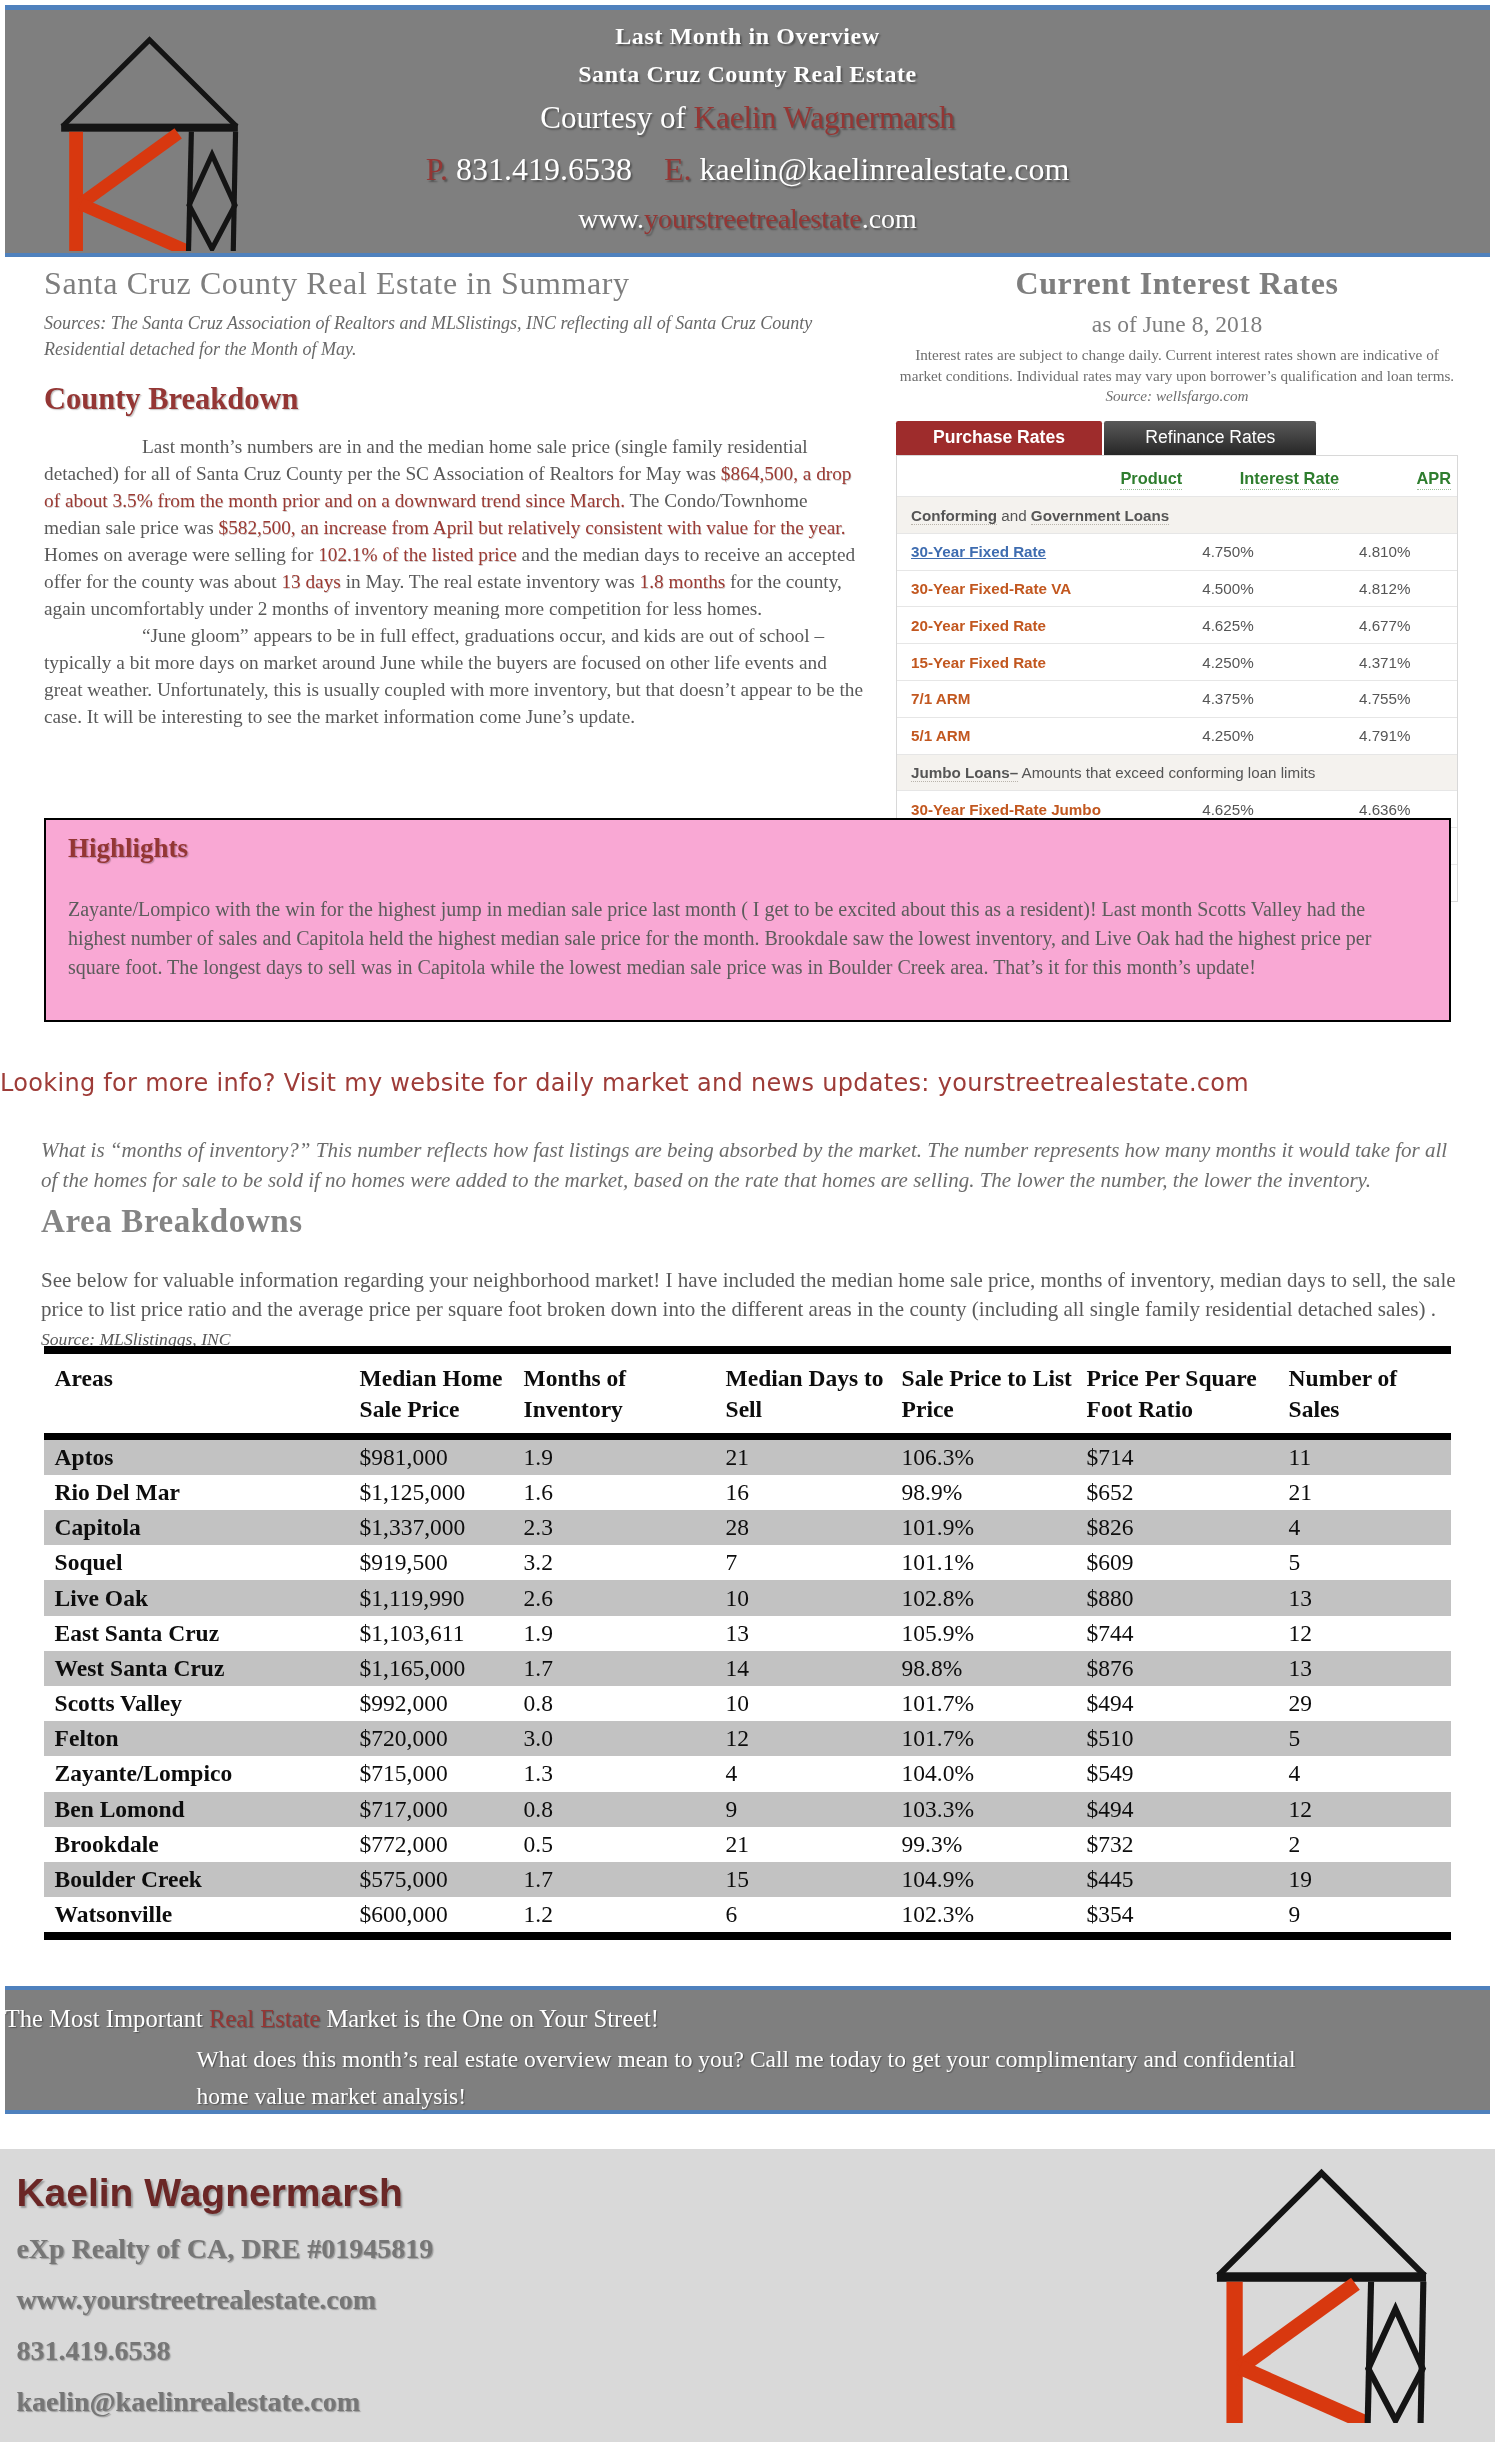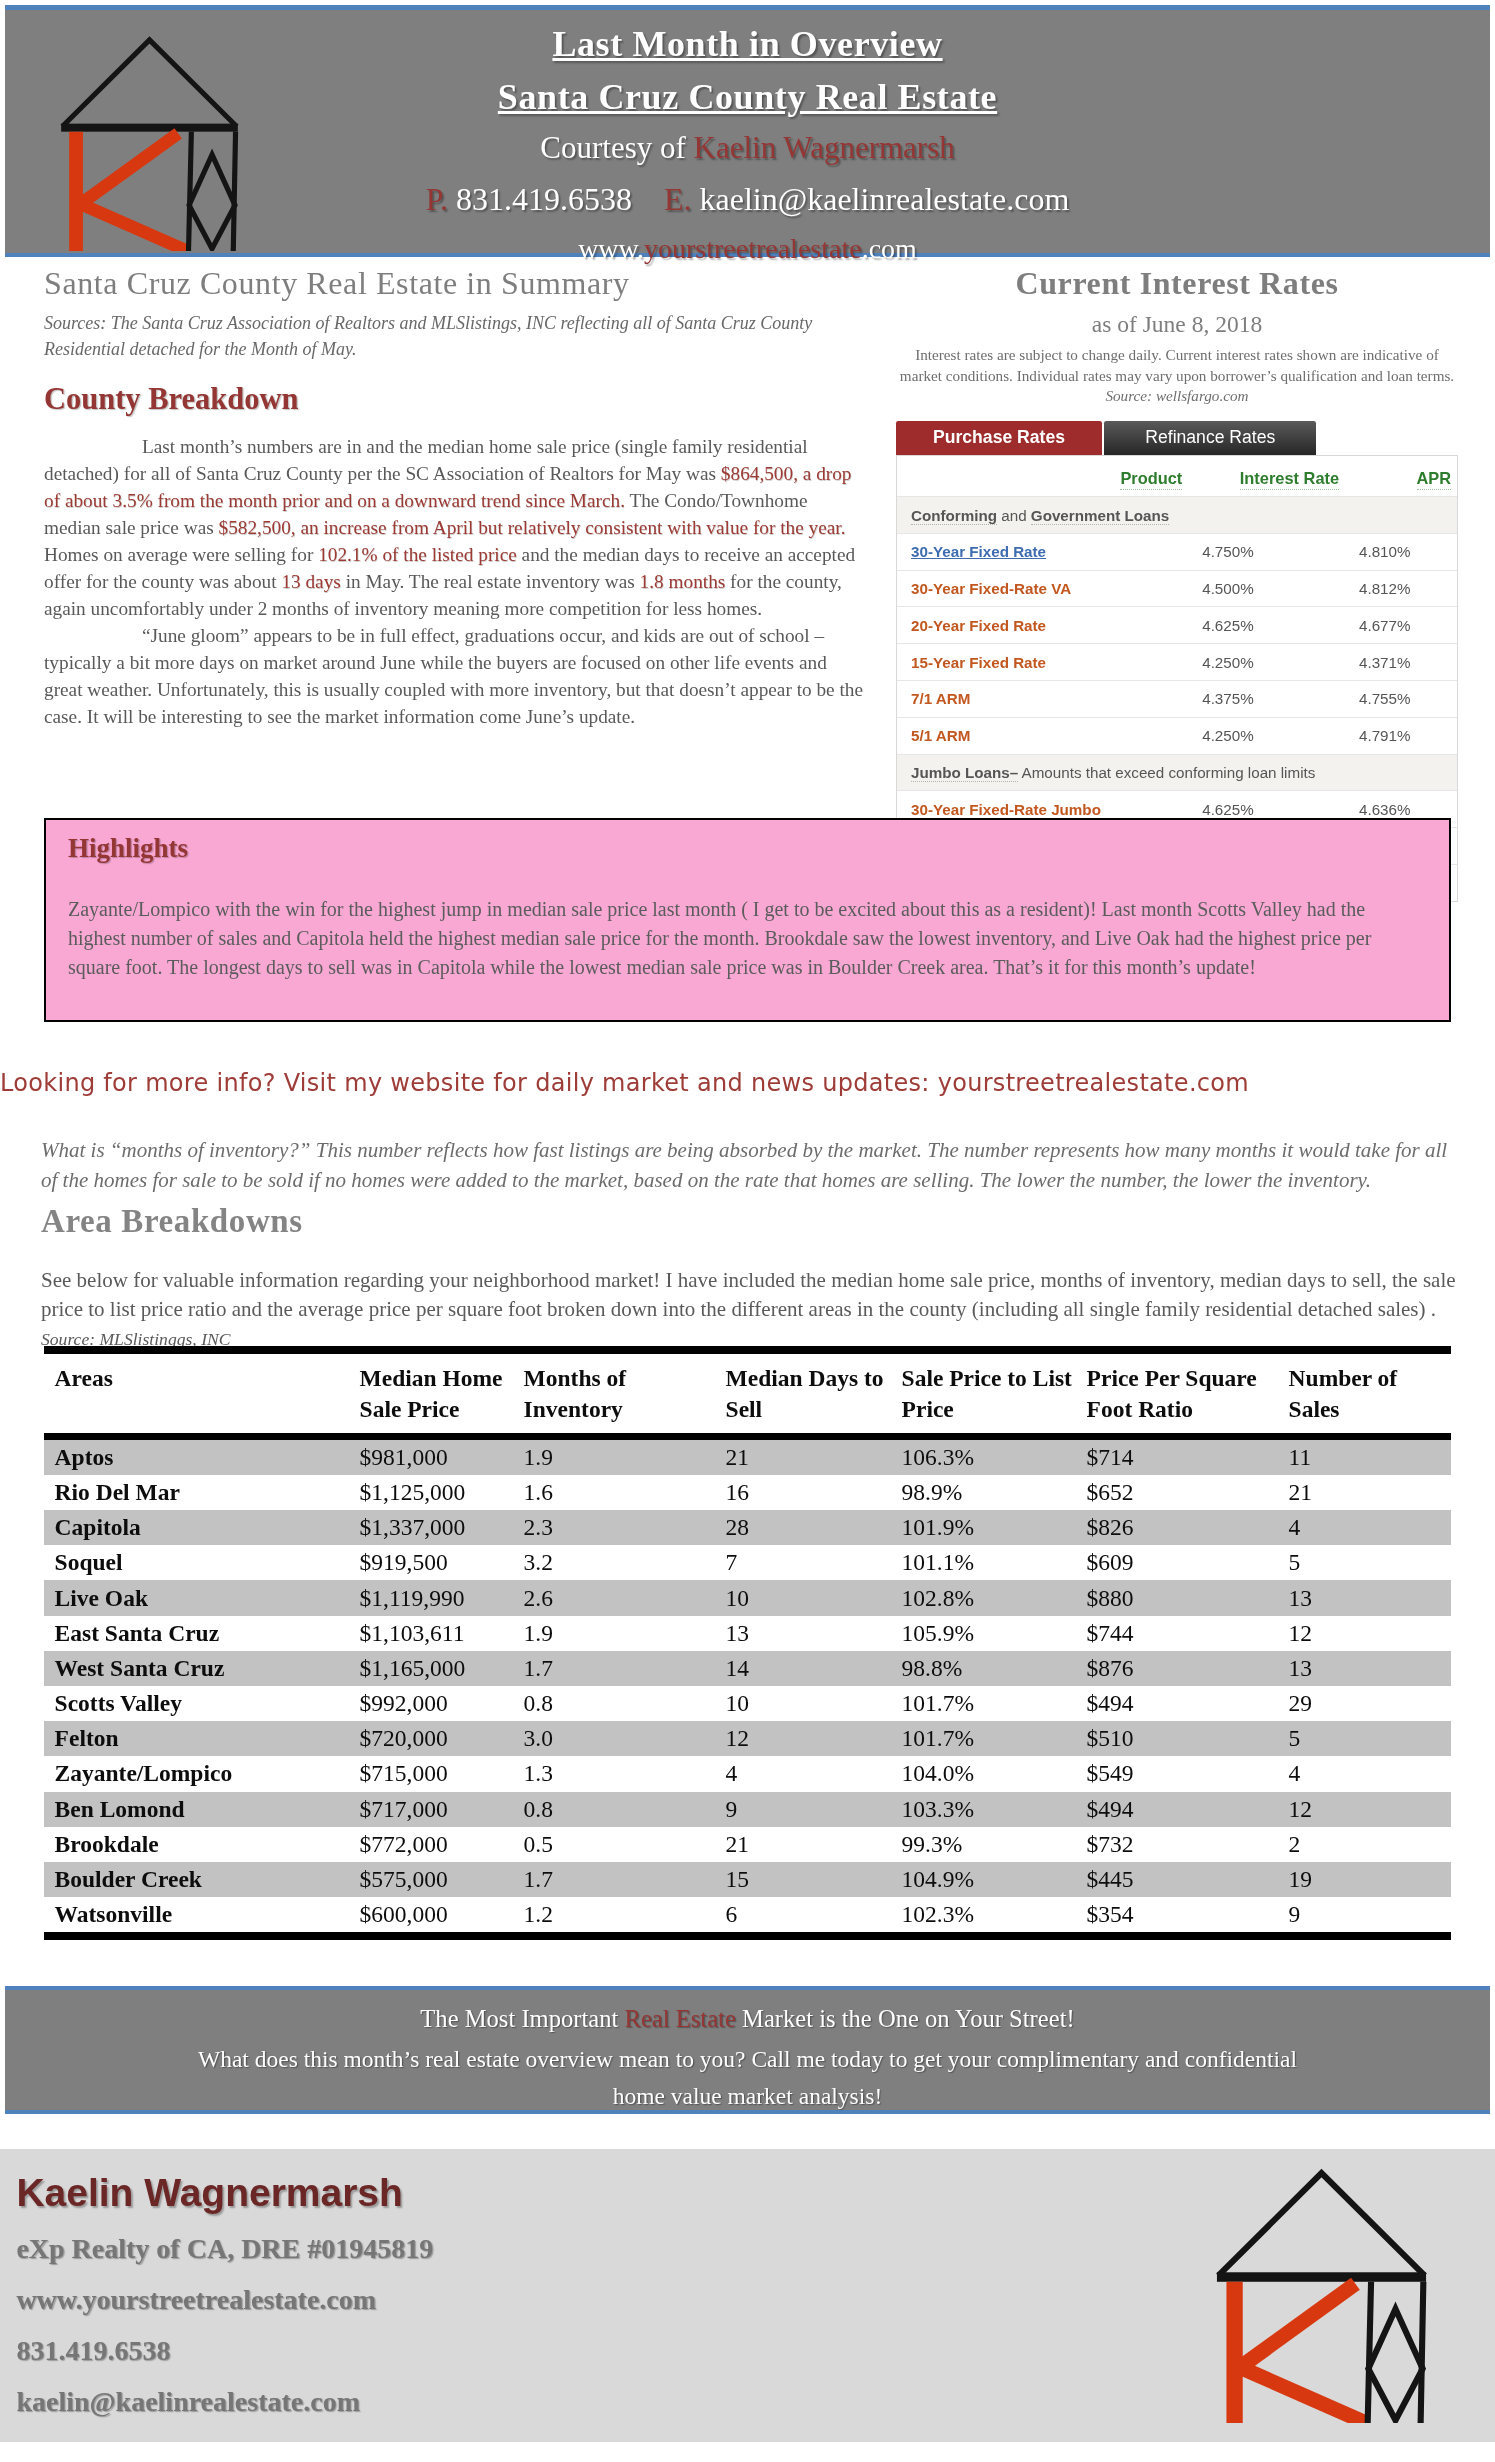--- a/index.html
+++ b/index.html
@@ -3,22 +3,22 @@
 <meta charset="utf-8">
 <style>
   html,body{margin:0;padding:0;background:#ffffff;}
   .page{position:relative;width:1495px;height:2462px;background:#ffffff;overflow:hidden;
         font-family:"Liberation Serif", serif;}
 
   
   .header{position:absolute;top:4.7px;left:4.7px;right:4.7px;height:243px;background:#7f7f7f;
           border-top:5.9px solid #4f81bd;border-bottom:4.7px solid #4f81bd;}
   .header-text{position:absolute;left:0;right:0;top:13px;text-align:center;color:#ffffff;}
-  .h-line1,.h-line2{font-size:36px;font-weight:bold;letter-spacing:0.6px;
-          text-shadow:1.8px 1.8px 1.8px rgba(0,0,0,0.35);margin:0 0 11.7px 0;text-decoration:underline;}
+  .h-line1,.h-line2{font-size:24px;font-weight:bold;letter-spacing:0.6px;
+          text-shadow:1.8px 1.8px 1.8px rgba(0,0,0,0.35);margin:0 0 11.7px 0;}
   .h-line3{font-size:31px;margin:3.5px 0 15.2px 0;text-shadow:1.8px 1.8px 1.8px rgba(0,0,0,0.35);}
   .h-line4{font-size:32px;margin:0 0 15.2px 0;text-shadow:1.8px 1.8px 1.8px rgba(0,0,0,0.35);}
   .h-line5{font-size:28px;margin:0;text-shadow:1.8px 1.8px 1.8px rgba(0,0,0,0.35);}
   .dkred{color:#943634;}
   .logo{position:absolute;left:50px;top:23.5px;width:189px;height:218px;}
 
   
   .left-col{position:absolute;left:44px;top:265px;width:821px;}
   .summary-title{font-size:32px;font-weight:normal;color:#7e7e7e;margin:0;letter-spacing:0.6px;}
   .sources{font-size:18px;font-style:italic;color:#686868;line-height:1.45;margin:8.2px 0 0 0;}
@@ -70,21 +70,21 @@
   .area-table{position:absolute;left:44px;top:1346px;width:1407px;border-collapse:collapse;}
   .area-table th{font-size:23.5px;font-weight:bold;color:#0d0d0d;text-align:left;vertical-align:top;
           line-height:1.3;padding:9.4px 3.5px 8.2px 10.6px;border-top:8.2px solid #000;border-bottom:7px solid #000;}
   .area-table td{font-size:23.5px;color:#0d0d0d;padding:4.1px 3.5px 4.1px 10.6px;}
   .area-table td:first-child{font-weight:bold;}
   .area-table tbody tr:nth-child(odd){background:#c2c2c2;}
   .area-table tbody tr:last-child td{border-bottom:8.2px solid #000;}
 
   
   .band{position:absolute;left:4.7px;right:4.7px;top:1986px;height:120px;background:#7f7f7f;
-          border-top:4.7px solid #4f81bd;border-bottom:4.7px solid #4f81bd;color:#ffffff;text-align:center;}
+          border-top:4.7px solid #4f81bd;border-bottom:4.7px solid #4f81bd;color:#ffffff;}
   .band .l1{font-size:24.6px;margin:15.2px 0 0 0;text-shadow:1.2px 1.2px 1.2px rgba(0,0,0,0.35);}
   .band .l2{font-size:23.5px;line-height:1.55;width:1102px;margin:8.2px auto 0 auto;
           text-shadow:1.2px 1.2px 1.2px rgba(0,0,0,0.35);}
 
   
   .footer{position:absolute;left:0;right:0;top:2149px;height:293px;background:#d9d9d9;}
   .footer-name{font-family:"Liberation Sans", sans-serif;font-weight:bold;font-size:39px;color:#6b2726;
           margin:22px 0 17.6px 16.4px;text-shadow:1.8px 1.8px 1.8px rgba(0,0,0,0.3);}
   .footer-line{font-size:28px;font-weight:bold;color:#767676;margin:0 0 19px 16.4px;
           text-shadow:1.2px 1.2px 1.2px rgba(0,0,0,0.3);}

